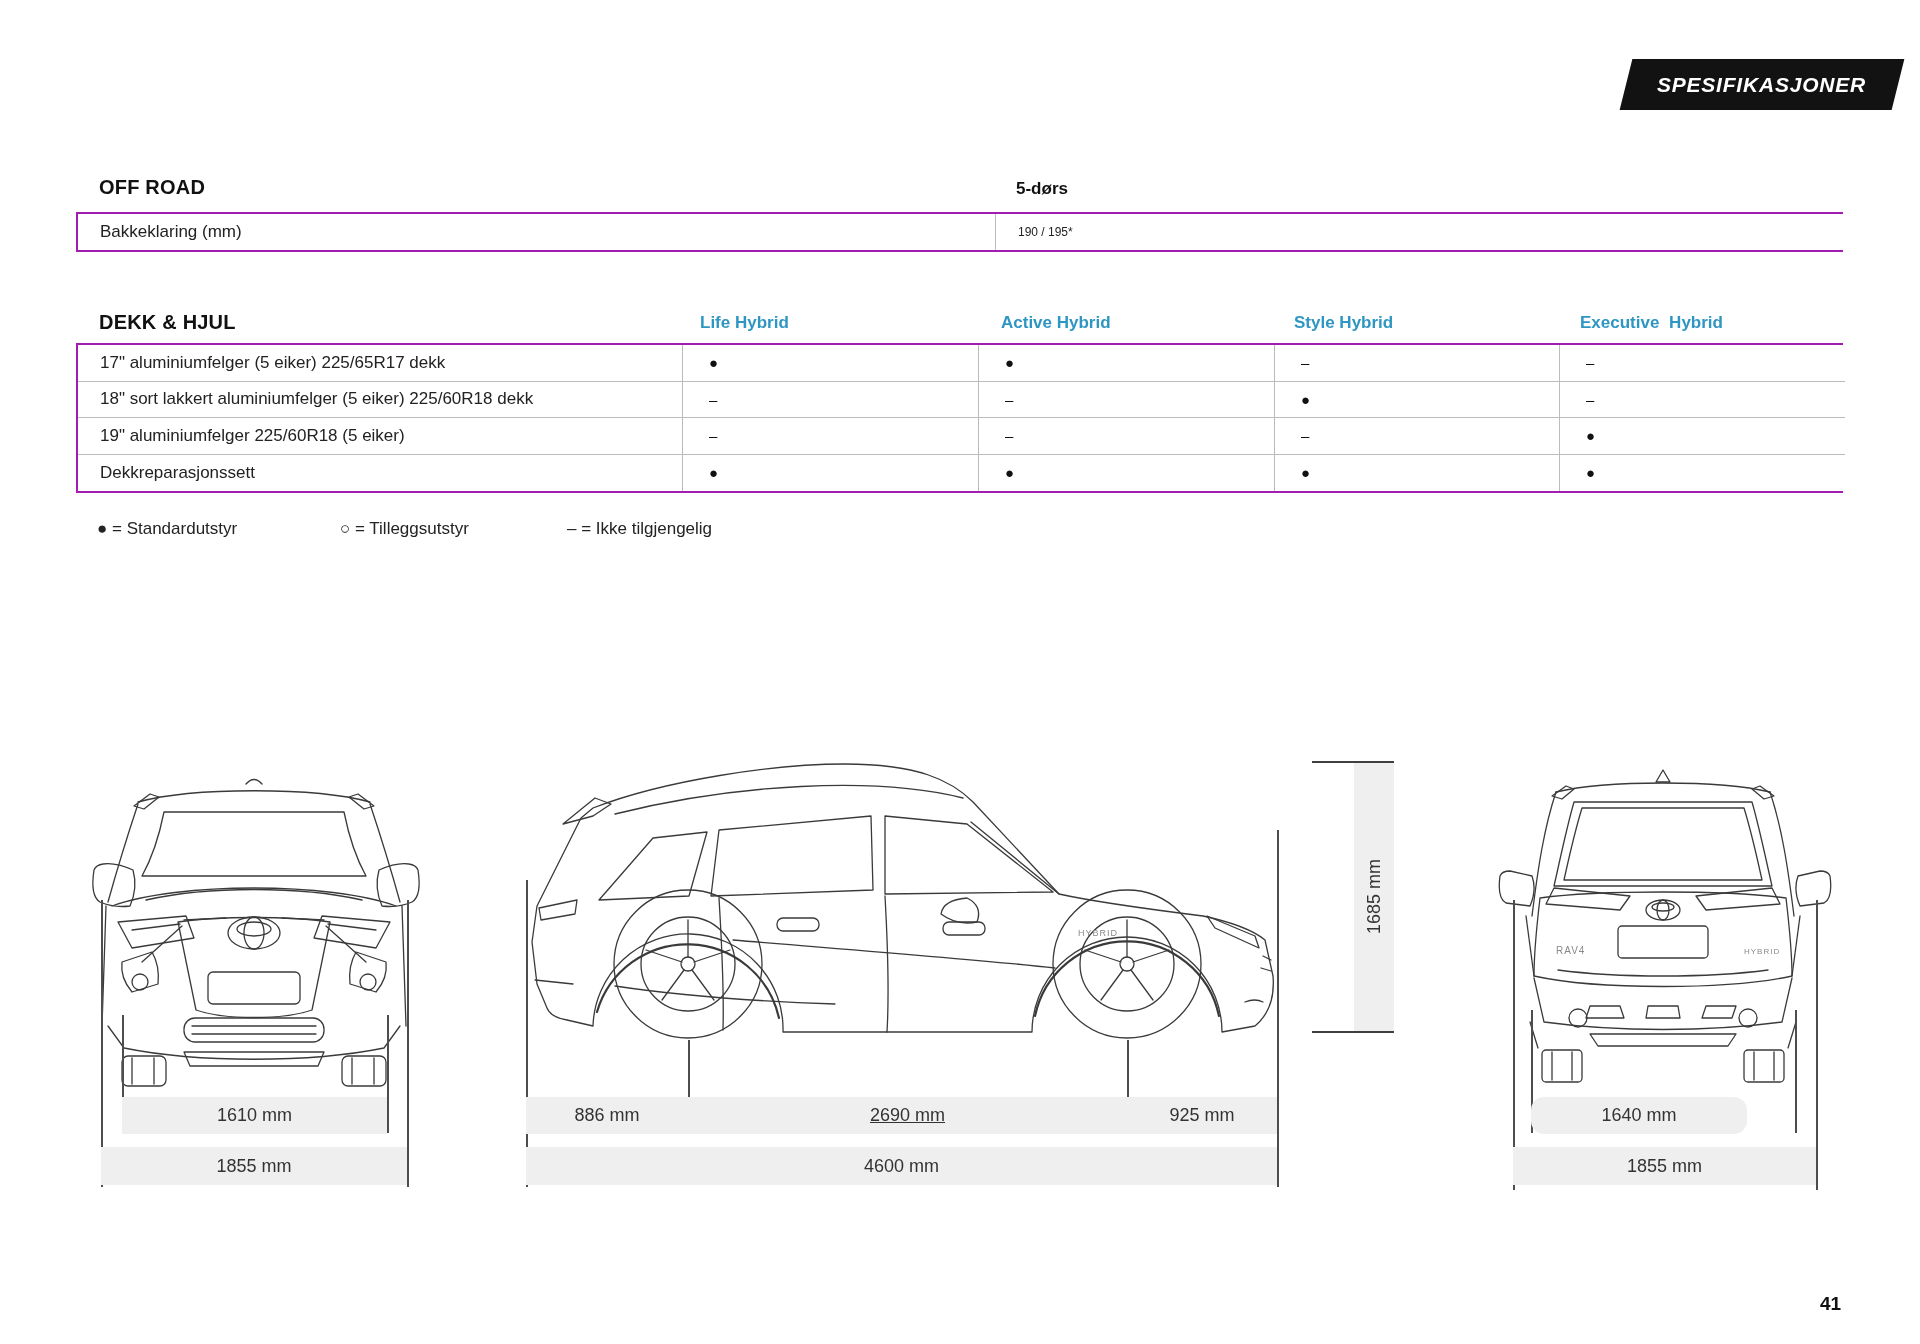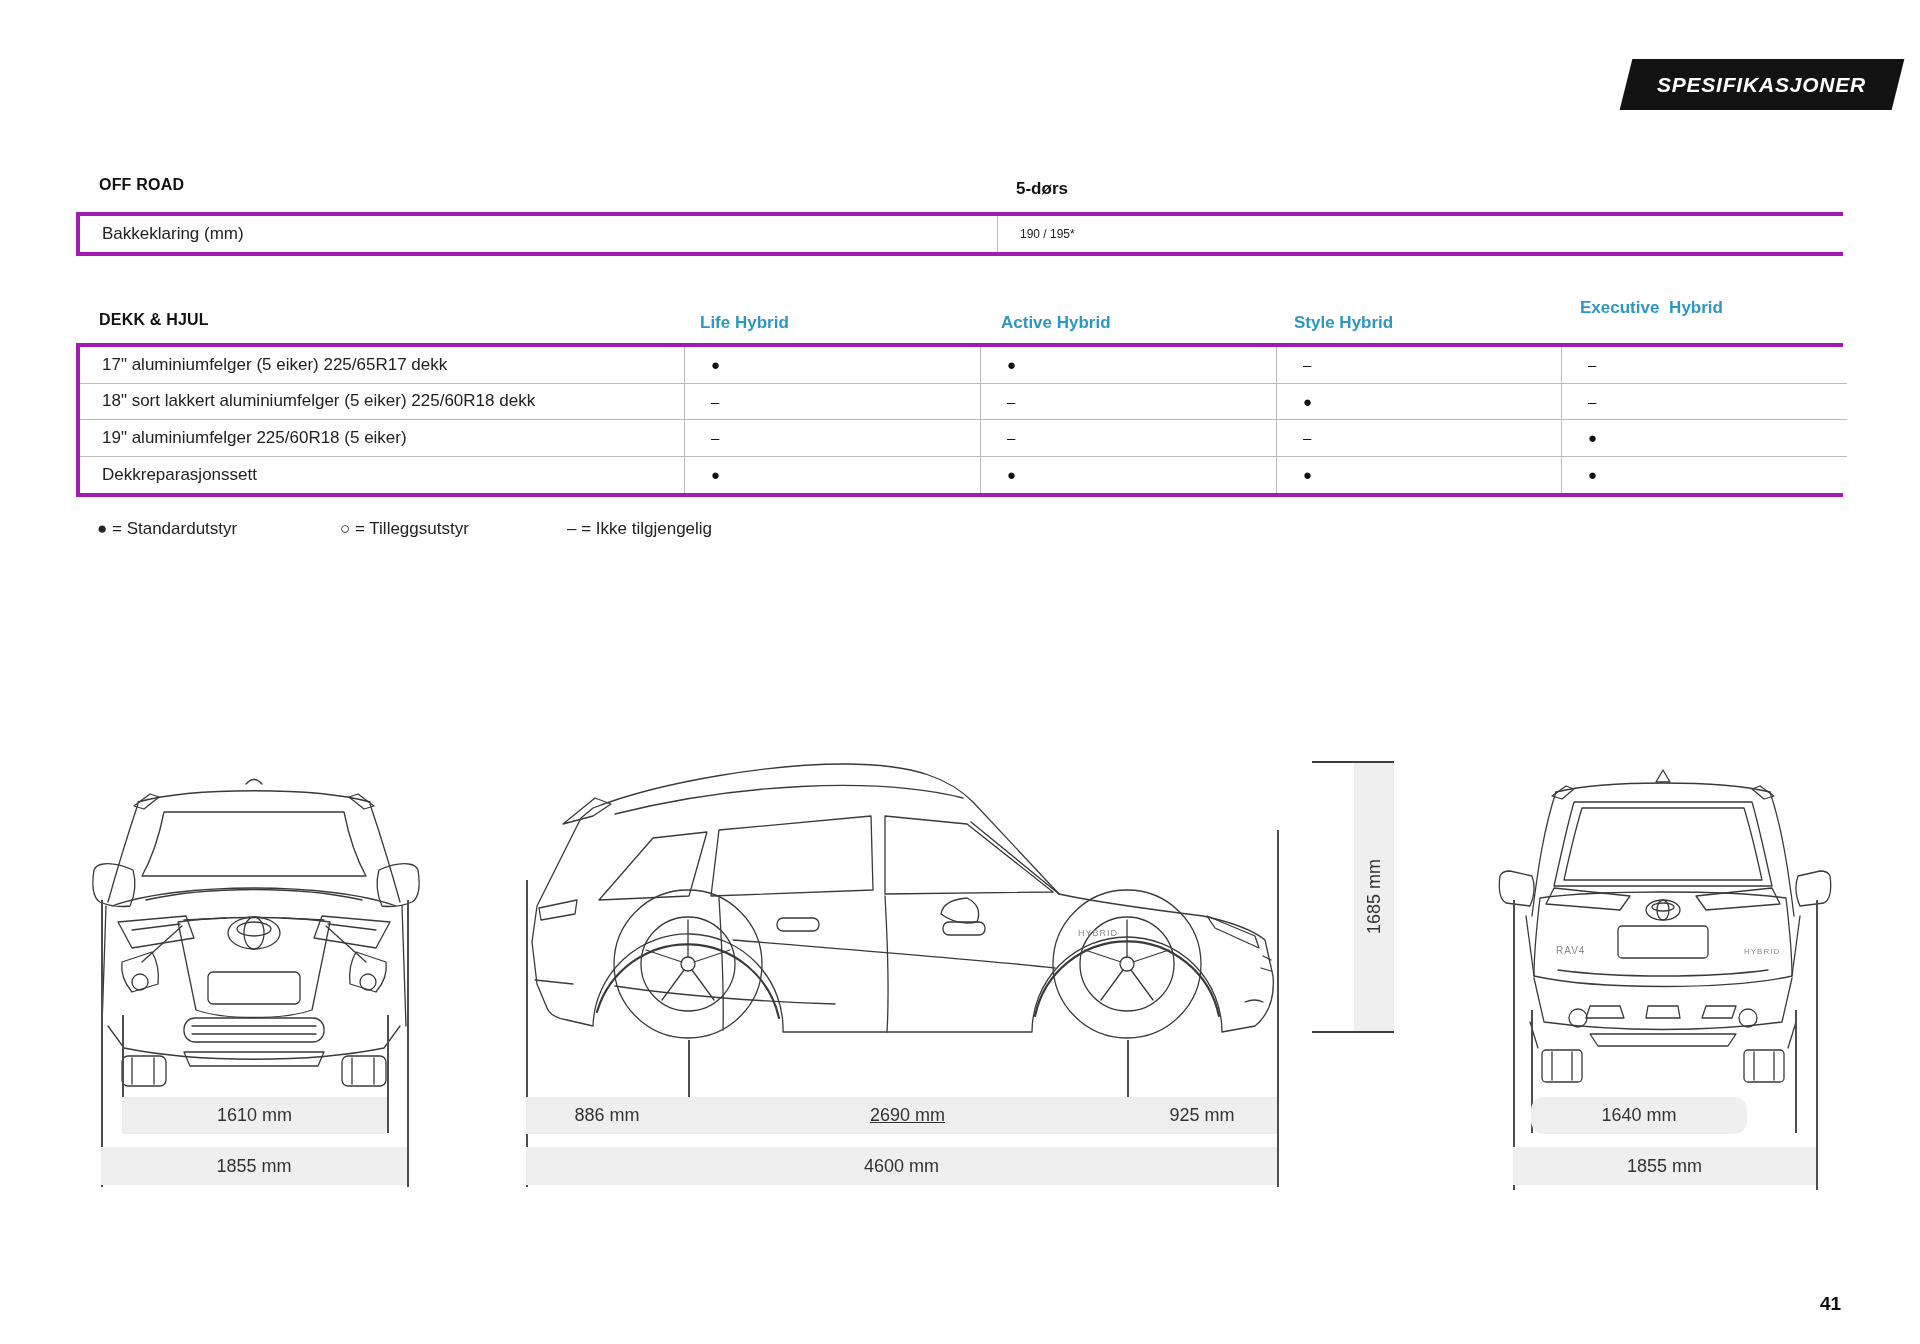--- a/index.html
+++ b/index.html
@@ -5,25 +5,25 @@
   * { margin:0; padding:0; box-sizing:border-box; }
   html,body { background:#ffffff; }
   body { font-family:"Liberation Sans","DejaVu Sans",sans-serif; color:#1c1c1c; }
   .page { position:relative; width:1920px; height:1344px; background:#fff; overflow:hidden; }
 
   .banner { position:absolute; left:1626px; top:59px; width:272px; height:51px;
             background:#121212; transform:skewX(-14deg); display:flex; align-items:center; justify-content:center; }
   .banner span { transform:skewX(14deg); color:#fff; font-style:italic; font-weight:700;
                  font-size:21px; letter-spacing:0.8px; white-space:nowrap; }
 
-  .sec-title { position:absolute; font-weight:700; font-size:16px; color:#111; letter-spacing:0.2px; }
+  .sec-title { position:absolute; font-weight:700; font-size:20px; color:#111; letter-spacing:0.2px; }
   .col-head  { position:absolute; font-weight:700; font-size:17px; }
   .blue { color:#2e96c2; }
 
-  .tbl { position:absolute; left:76px; width:1767px; display:grid; border:4px solid #a21caf; background:#be185d;text-align:center; }
+  .tbl { position:absolute; left:76px; width:1767px; display:grid; border:2px solid #a21caf; background:#be185d;text-align:center; }
   .tbl .cell { border-right:1px solid #bcbcbc; border-bottom:1px solid #bcbcbc;
                display:flex; align-items:center; font-size:17px; color:#222; background:#fff; }
   .tbl .cell.last-col { border-right:none; }
   .tbl .cell.last-row { border-bottom:none; }
   .cell.label { padding-left:22px; }
   .cell.val   { padding-left:26px; font-size:15px; color:#111; }
 
   .legend-item { position:absolute; top:519px; font-size:17px; color:#232323; white-space:nowrap; }
 
   .footnote { position:absolute; left:76px; top:633px; font-weight:700; font-size:19px;
@@ -58,21 +58,21 @@
 
   <div class="tbl" style="top:212px; grid-template-columns:918px 849px; grid-template-rows:36px;">
     <div class="cell label last-row">Bakkeklaring (mm)</div>
     <div class="cell label last-row last-col" style="font-size:12px;">190 / 195*</div>
   </div>
 
   <div class="sec-title" style="left:99px; top:311px;">DEKK &amp; HJUL</div>
   <div class="col-head blue" style="left:700px; top:313px;">Life Hybrid</div>
   <div class="col-head blue" style="left:1001px; top:313px;">Active Hybrid</div>
   <div class="col-head blue" style="left:1294px; top:313px;">Style Hybrid</div>
-  <div class="col-head blue" style="left:1580px; top:298px; word-spacing:5px;">Executive Hybrid</div>
+  <div class="col-head blue" style="left:1580px; top:313px; word-spacing:5px;">Executive Hybrid</div>
 
   <div class="tbl" style="top:343px; grid-template-columns:605px 296px 296px 285px 285px; grid-template-rows:repeat(4,36.5px);">
 
     <div class="cell label">17" aluminiumfelger (5 eiker) 225/65R17 dekk</div>
     <div class="cell val">●</div>
     <div class="cell val">●</div>
     <div class="cell val">–</div>
     <div class="cell val last-col">–</div>
 
     <div class="cell label">18" sort lakkert aluminiumfelger (5 eiker) 225/60R18 dekk</div>

